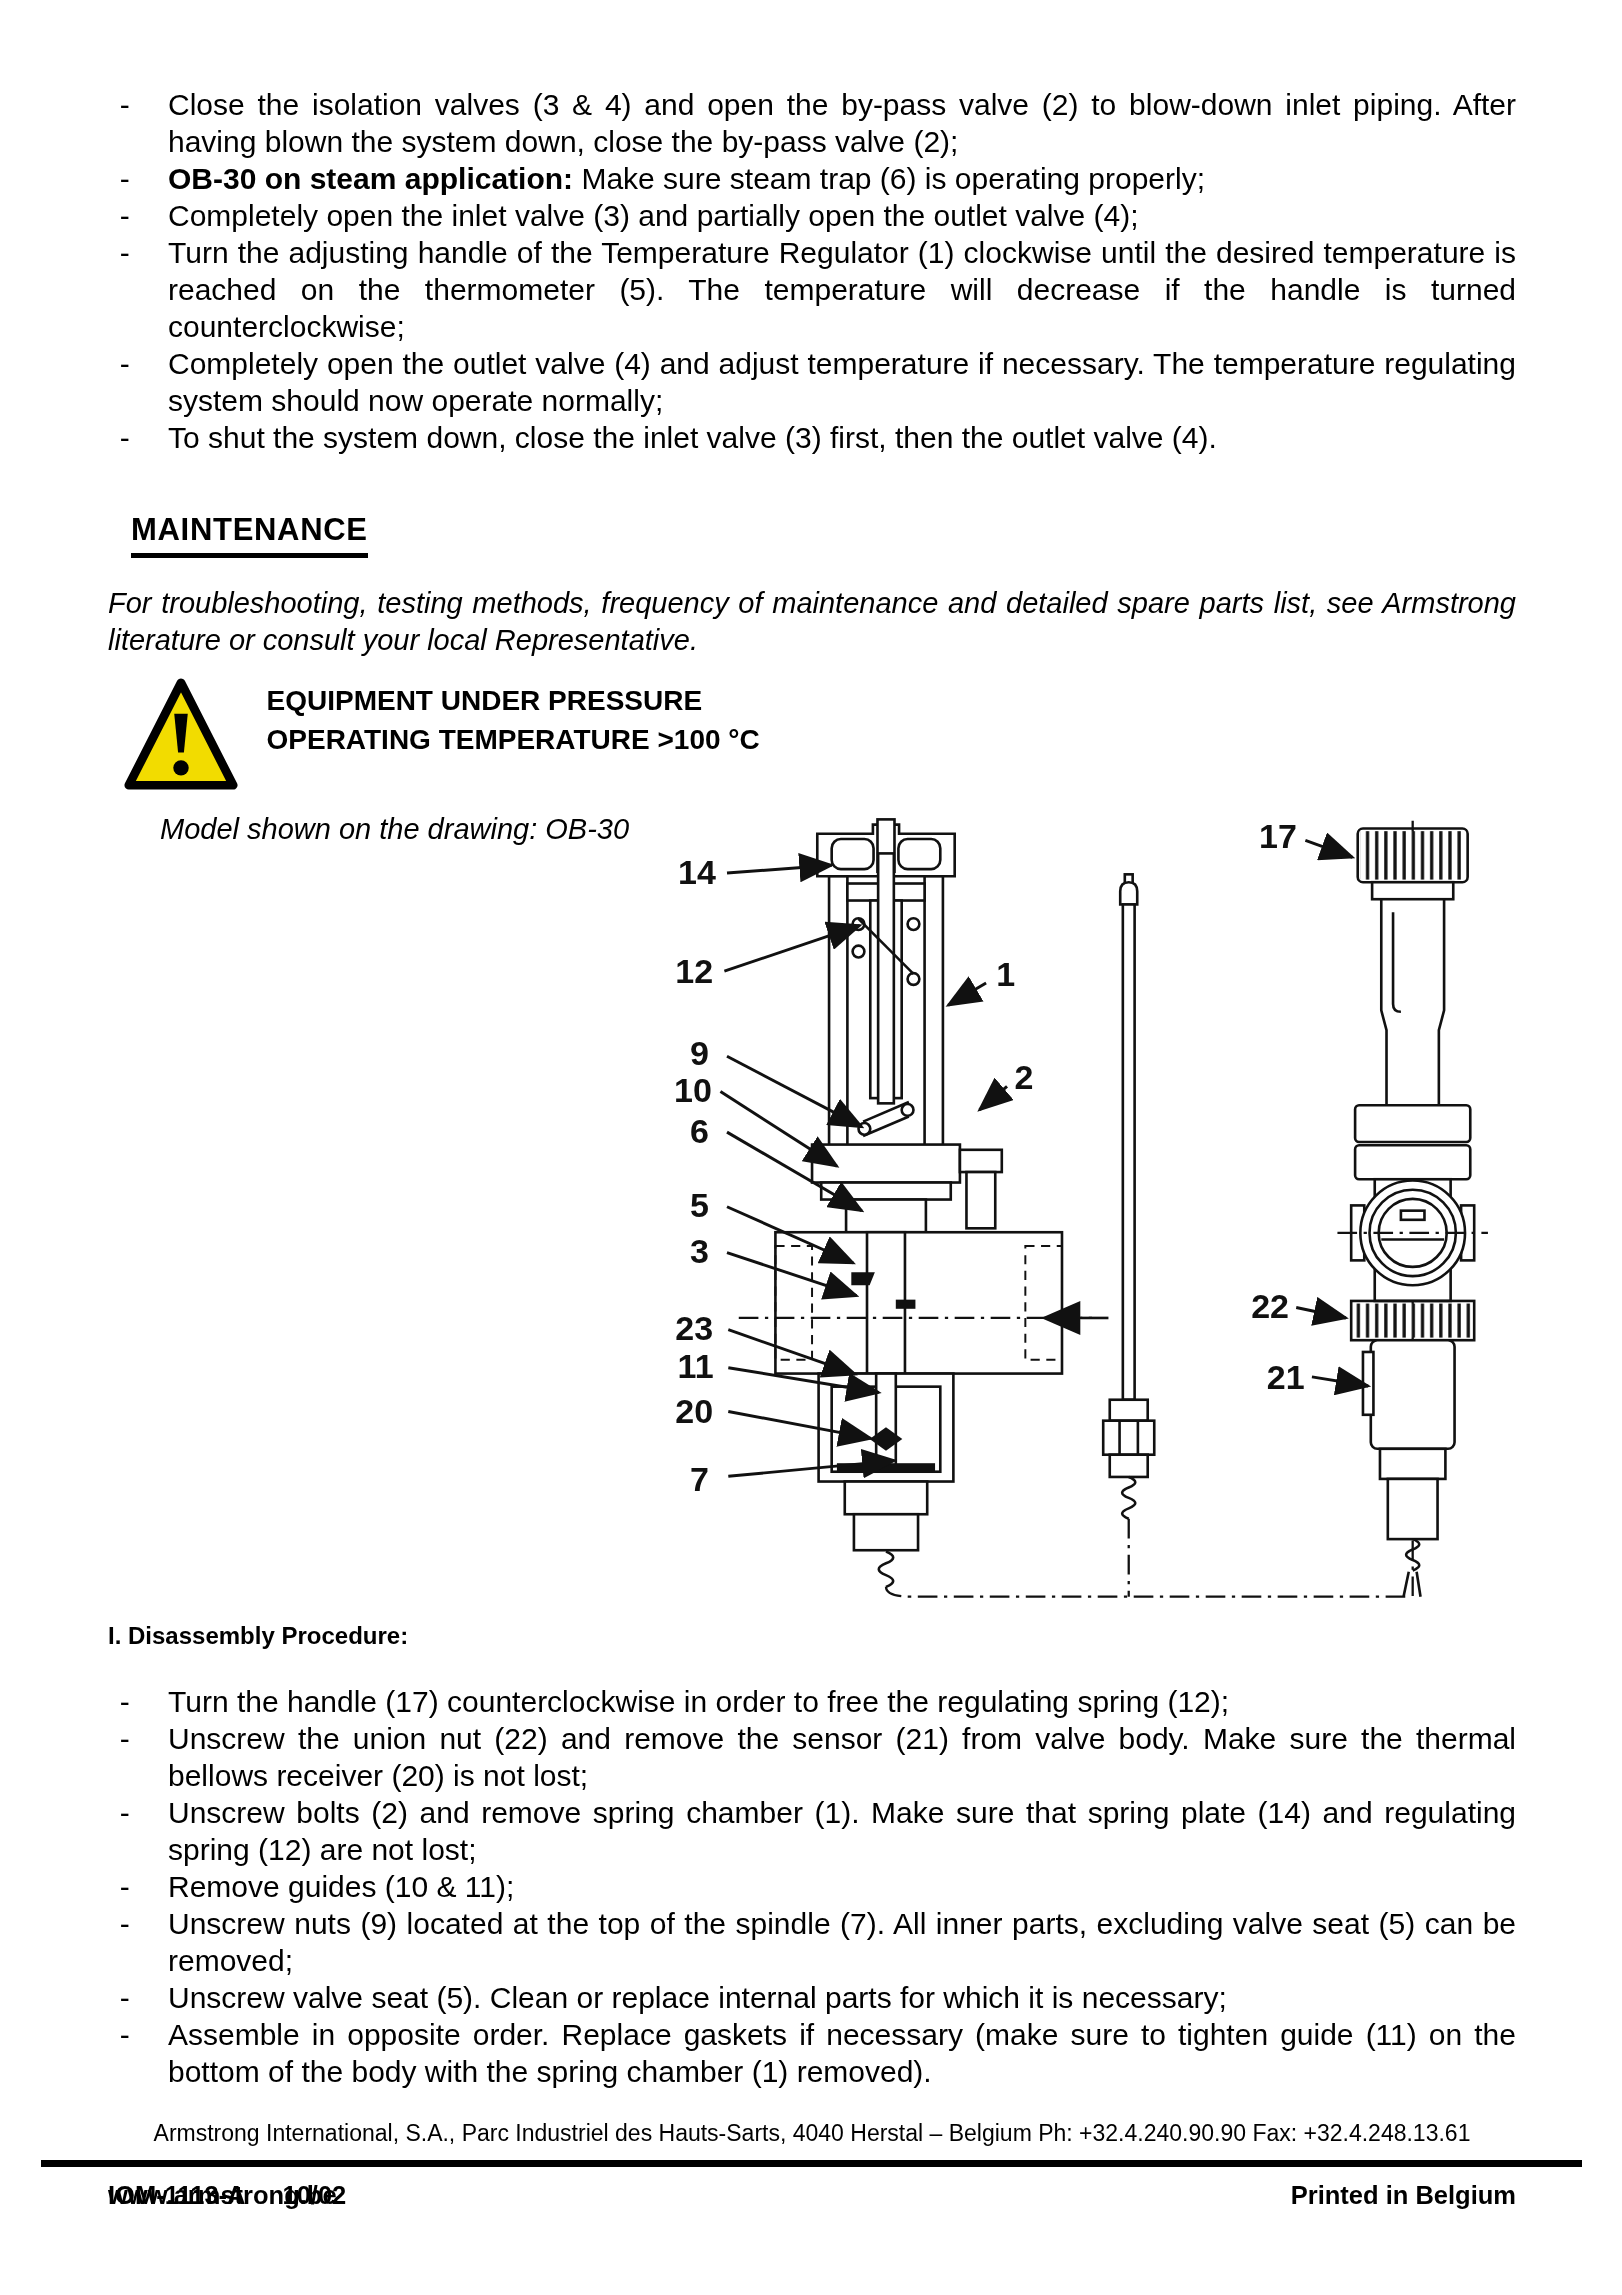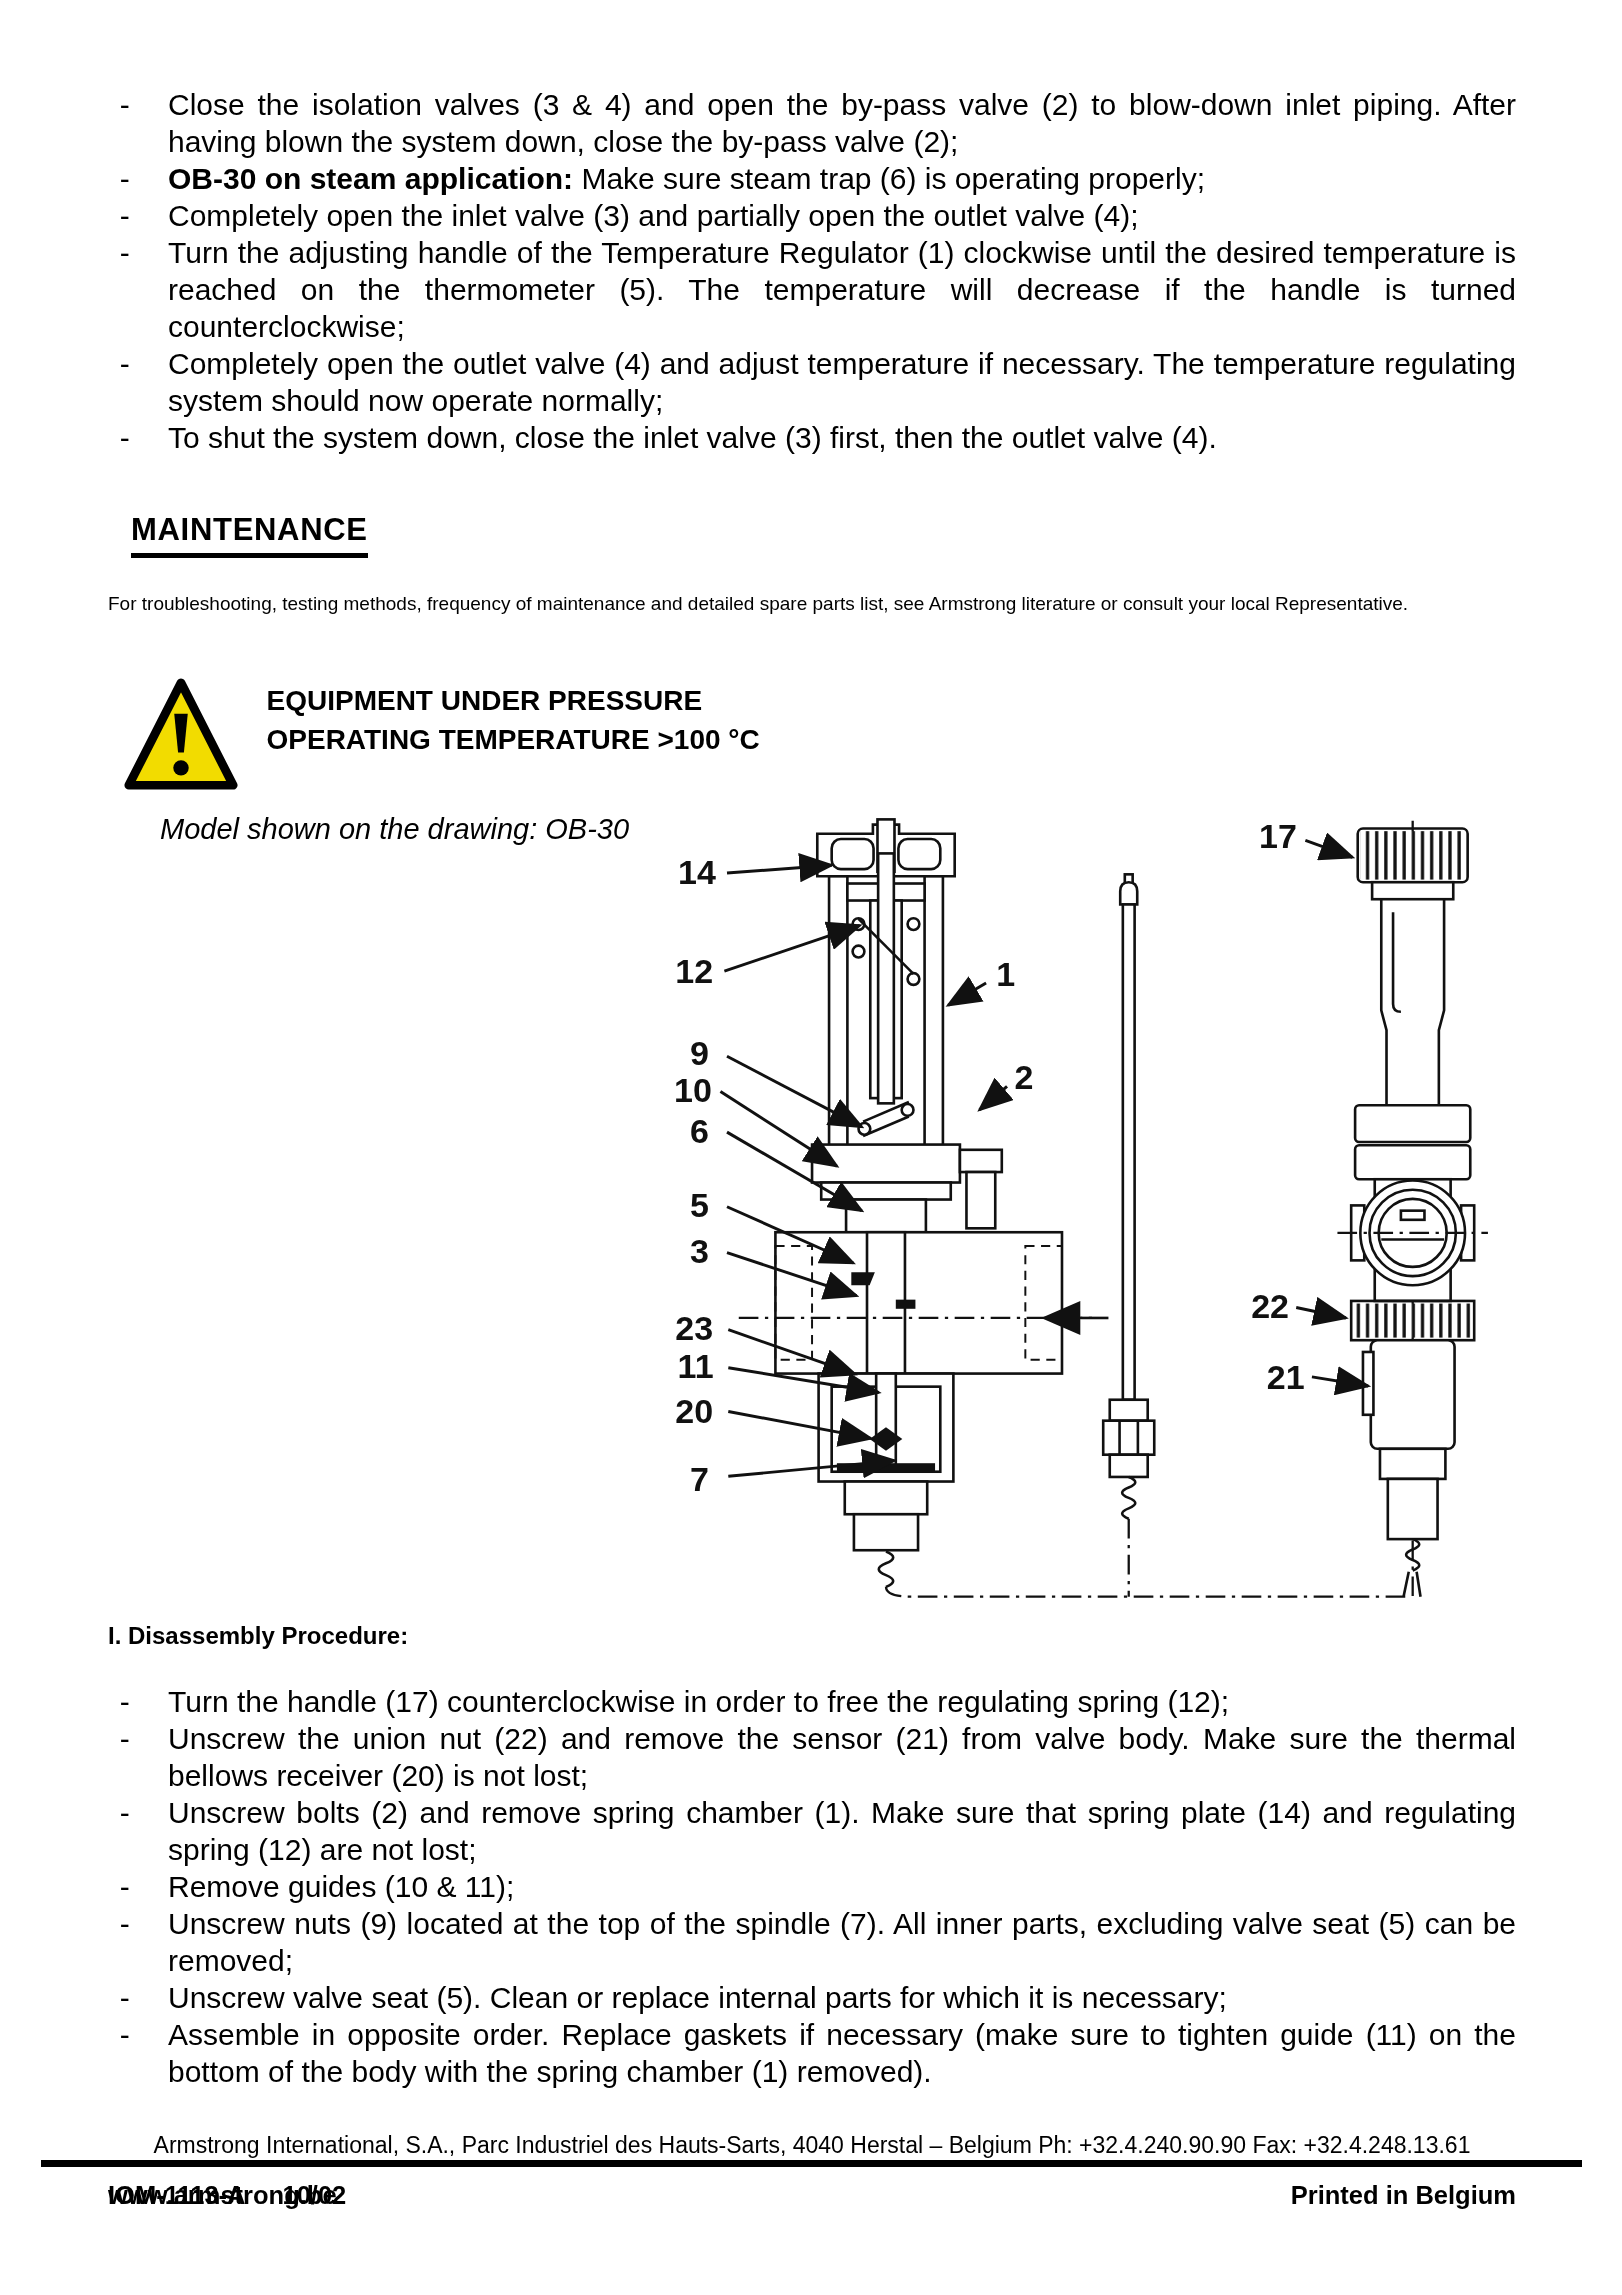--- a/index.html
+++ b/index.html
@@ -10,37 +10,37 @@
   .proc-list { position:absolute; left:108px; width:1408px; }
   .list-top { top:86px; }
   .list-bottom { top:1683px; }
   .li { position:relative; padding-left:60px; text-align:justify; font-size:30px; line-height:37px; }
   .dash { position:absolute; left:11.8px; top:0; }
   .b { font-weight:bold; }
 
   .h-underline { position:absolute; left:108px; top:512px; font-size:31px; font-weight:bold;
                  border-bottom:5.9px solid #000; padding-bottom:4.6px; letter-spacing:0.7px;margin-left:23px; }
 
-  .maint-para { position:absolute; left:108px; top:585px; width:1408px; 
-                font-size:19px; line-height:37px; text-align:justify; }
+  .maint-para { position:absolute; left:108px; top:585px; width:1408px; font-style:italic;
+                font-size:29px; line-height:37px; text-align:justify; }
 
   .warning { position:absolute; left:123px; top:677px; display:flex; align-items:flex-start; }
   .warn-tri { width:116px; height:116px; flex:0 0 auto; }
   .warn-lines { margin-left:27.5px; padding-top:3.9px; }
   .warn-line { font-size:28px; line-height:39px; font-weight:bold; white-space:nowrap; }
 
   .model-note { position:absolute; left:160px; top:813px; font-style:italic; font-size:29px;text-align:right; }
 
   .figure { position:absolute; left:621px; top:814px; width:916px; height:792px; }
   .figure svg { width:100%; height:100%; display:block; }
 
   .h-disassembly { position:absolute; left:108px; top:1622px; font-size:24px; font-weight:bold; }
 
   .address { position:absolute; left:108px; top:2120px; width:1408px; text-align:center;
-             font-size:23px; line-height:27.5px;margin-top:12px; }
+             font-size:23px; line-height:27.5px; }
   .footer-rule { position:absolute; left:41px; top:2160px; width:1541px; height:7.2px; background:#000; }
   .footer-row { position:absolute; left:108px; top:2181px; width:1408px; font-size:25.5px; font-weight:bold; }
   .footer-left { position:absolute; left:0; top:0; }
   .footer-left .sp { display:inline-block; width:37px; }
   .footer-center { position:absolute; left:0; width:100%; text-align:left; top:0; }
   .footer-right { position:absolute; right:0; top:0; }
 
   
   .ln { fill:none; stroke:#111; stroke-width:4; }
   .fw { fill:#fff; stroke:#111; stroke-width:4; }

